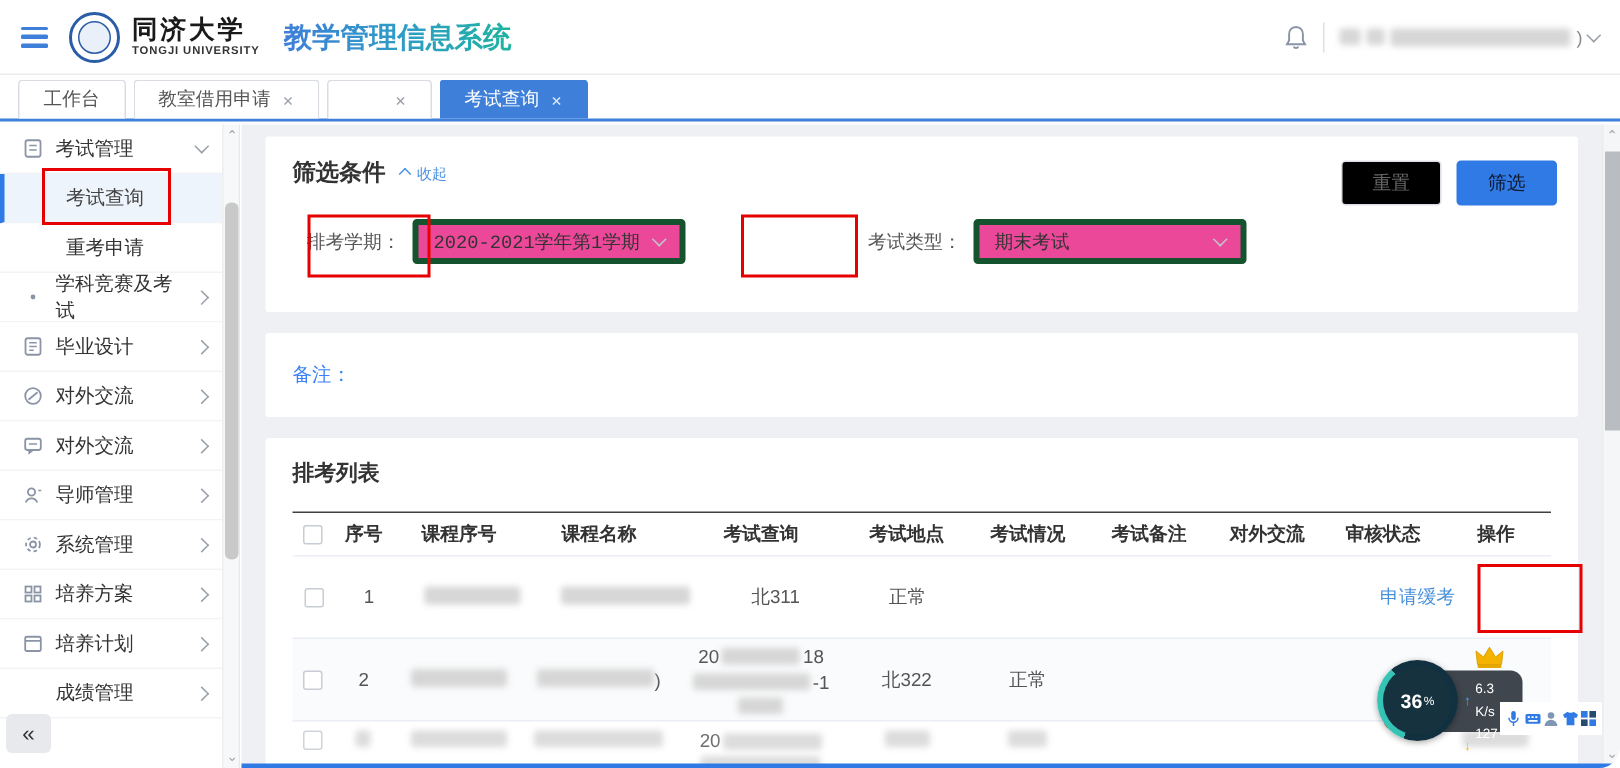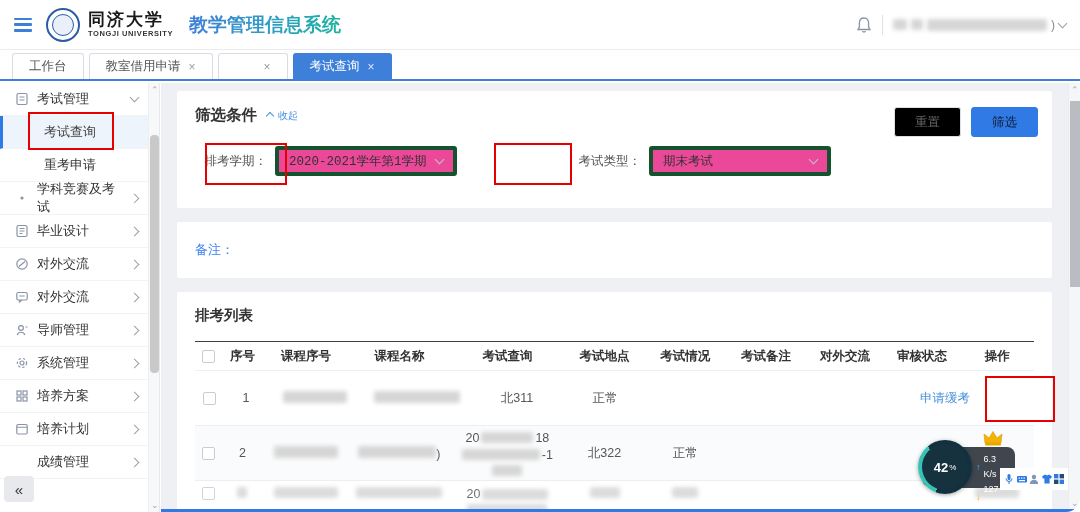--- a/index.html
+++ b/index.html
@@ -449,21 +449,21 @@
           <span class="w-up">↑</span>
           <span>6.3 K/s</span>
         </div>
       <div class="w-rate">
           <span class="w-down">↓</span>
           <span>127 K/s</span>
         </div>
     </div>
     <div class="w-circle">
       <div class="w-circle-inner">
-        <span>42</span>
+        <span>36</span>
           <small>%</small>
       </div>
     </div>
     <div class="w-tray">
       <svg class="tray-ic" viewBox="0 0 12 12">
           <rect x="4.5" y="1" width="3" height="6" rx="1.5" fill="#2f7ae5"></rect>
           <path d="M3 5.5 A3 3 0 0 0 9 5.5" fill="none" stroke="#2f7ae5" stroke-width="1"></path>
           <line x1="6" y1="8.5" x2="6" y2="11" stroke="#2f7ae5" stroke-width="1"></line>
         </svg>
       <svg class="tray-ic" viewBox="0 0 12 12">

